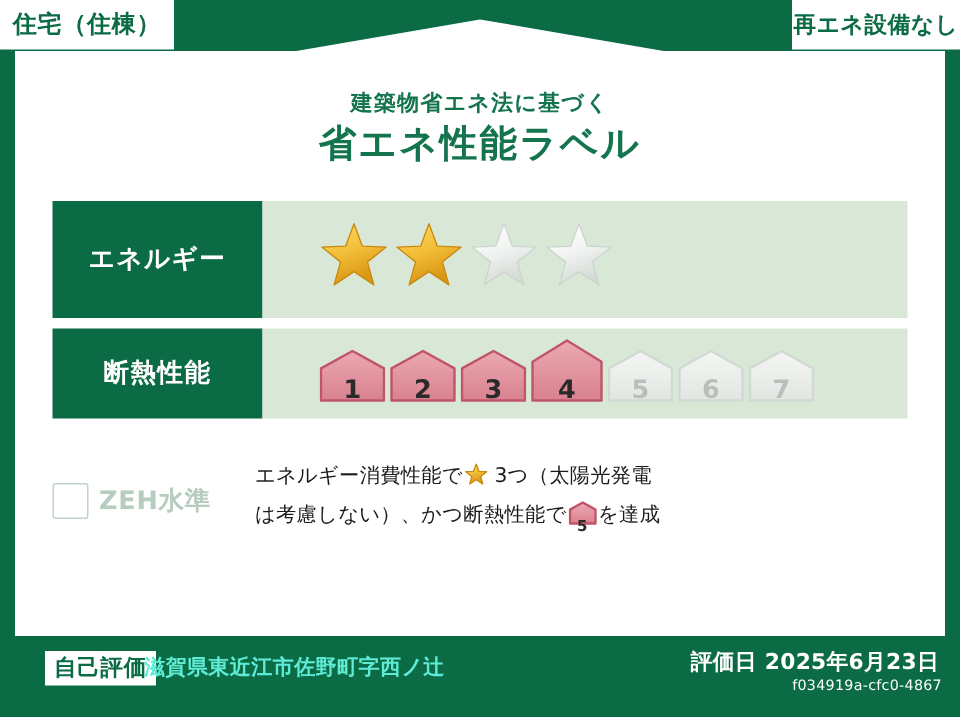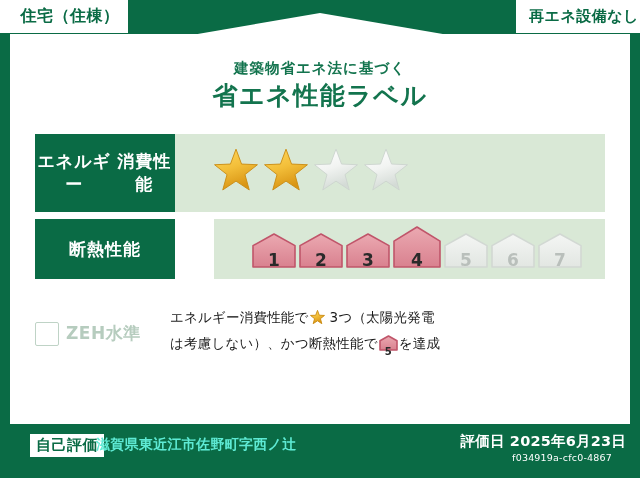--- a/index.html
+++ b/index.html
@@ -8,21 +8,21 @@
     background:#0a6b45;
     font-family:"DejaVu Sans","Liberation Sans",sans-serif;
     -webkit-font-smoothing:antialiased;
   }
   #label{position:relative;width:640px;height:478px;background:#0a6b45;}
 
   
   .badge-top{
     position:absolute;top:0;background:#ffffff;
     display:flex;align-items:center;justify-content:center;
-    color:#0a6b45;font-weight:bold;letter-spacing:.5px;padding-left:12px;
+    color:#0a6b45;font-weight:bold;letter-spacing:.5px;
   }
   #badge-left{left:0;width:116px;height:33px;font-size:16px;}
   #badge-right{right:0;width:112px;height:33px;font-size:15px;}
 
   
   #roof{
     position:absolute;left:116px;top:0;width:408px;height:48px;
     overflow:hidden;pointer-events:none;
   }
   #roof .tri{
@@ -43,21 +43,21 @@
     font-size:14.5px;font-weight:bold;color:#13744e;letter-spacing:1px;
   }
   #title-main{
     position:absolute;left:0;right:0;top:45px;text-align:center;
     font-size:25px;font-weight:bold;color:#13744e;letter-spacing:1.5px;
   }
 
   
   .row{position:absolute;left:25px;width:570px;display:flex;align-items:stretch;}
   #row-energy{top:100px;height:78px;}
-  #row-insul{top:185px;height:60px;gap:39px;}
+  #row-insul{top:185px;height:60px;}
   .row-label{
     width:140px;background:#0a6b45;color:#ffffff;
     display:flex;align-items:center;justify-content:center;
     font-weight:bold;font-size:17px;line-height:1.35;letter-spacing:1px;
     text-align:center;flex:0 0 140px;
   }
   .row-value{
     flex:1;background:#d9e8d6;display:flex;align-items:center;
     padding-left:38px;box-sizing:border-box;
   }
@@ -97,21 +97,21 @@
   }
   #address{
     position:absolute;left:96px;top:12px;color:#5eead4;
     font-size:14px;font-weight:bold;letter-spacing:.3px;
   }
   #eval-date{
     position:absolute;right:14px;top:8px;color:#ffffff;
     font-size:14.5px;font-weight:bold;letter-spacing:.2px;
   }
   #eval-id{
-    position:absolute;right:28px;top:28px;color:#ffffff;
+    position:absolute;right:12px;top:28px;color:#ffffff;
     font-size:9.5px;letter-spacing:.2px;
   }
 </style>
 </head>
 <body>
 
 <div id="label">
 
   <div id="badge-left" class="badge-top">住宅（住棟）</div>
   <div id="badge-right" class="badge-top">再エネ設備なし</div>
@@ -121,21 +121,20 @@
   </div>
 
   <div id="card">
 
     <div id="title-sub">建築物省エネ法に基づく</div>
     <div id="title-main">省エネ性能ラベル</div>
 
     <div class="row" id="row-energy">
       <div class="row-label">
         <span>エネルギー</span>
-        <span>消費性能</span>
       </div>
       <div class="row-value" id="stars-container">
           <span><svg class="star" width="46" height="46" viewBox="0 0 46 46">
               <defs>
                 <linearGradient id="sgm0" x1="0" y1="0" x2="0.35" y2="1">
                   <stop offset="0%" stop-color="#ffd861"></stop>
                   <stop offset="52%" stop-color="#f3bf3a"></stop>
                   <stop offset="100%" stop-color="#d99514"></stop>
                 </linearGradient>
               </defs>

